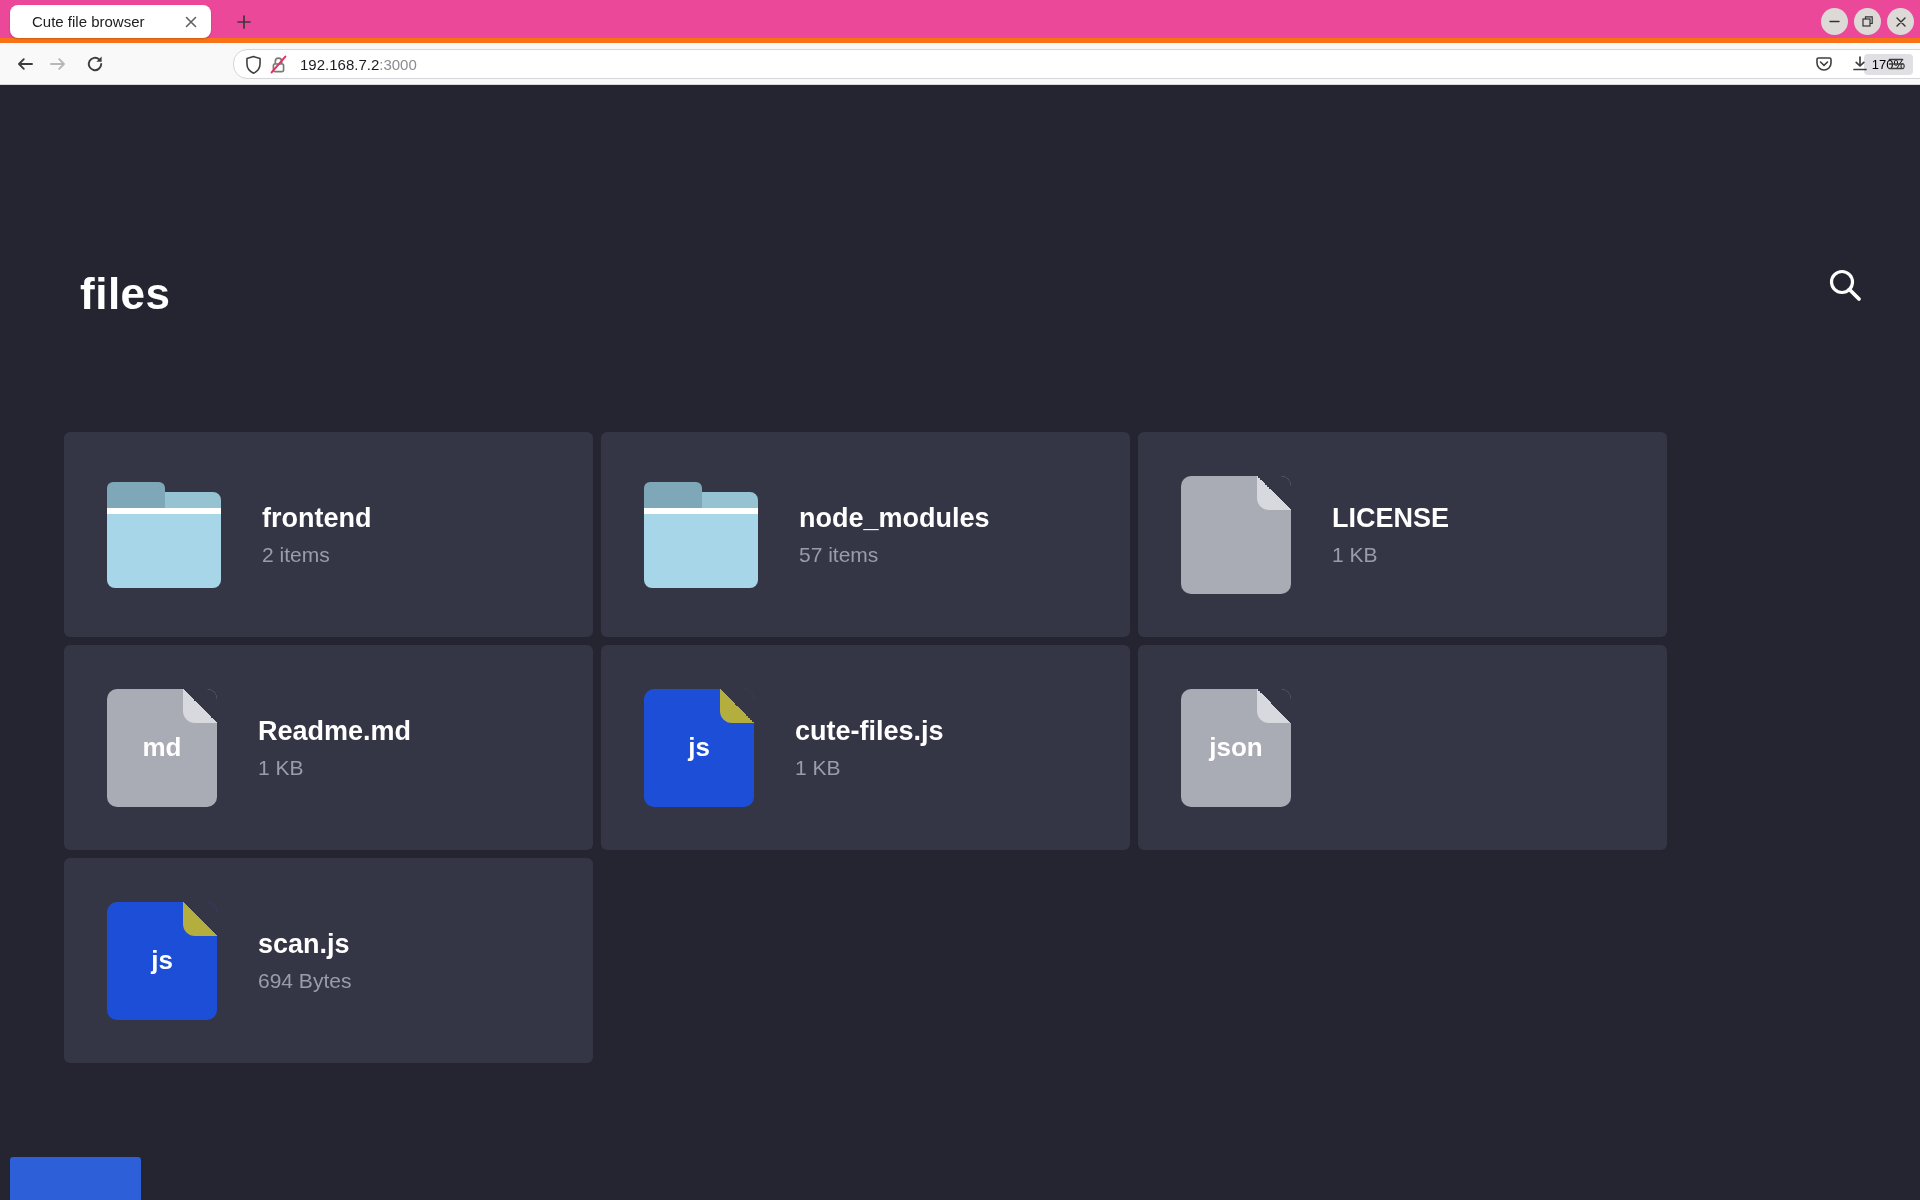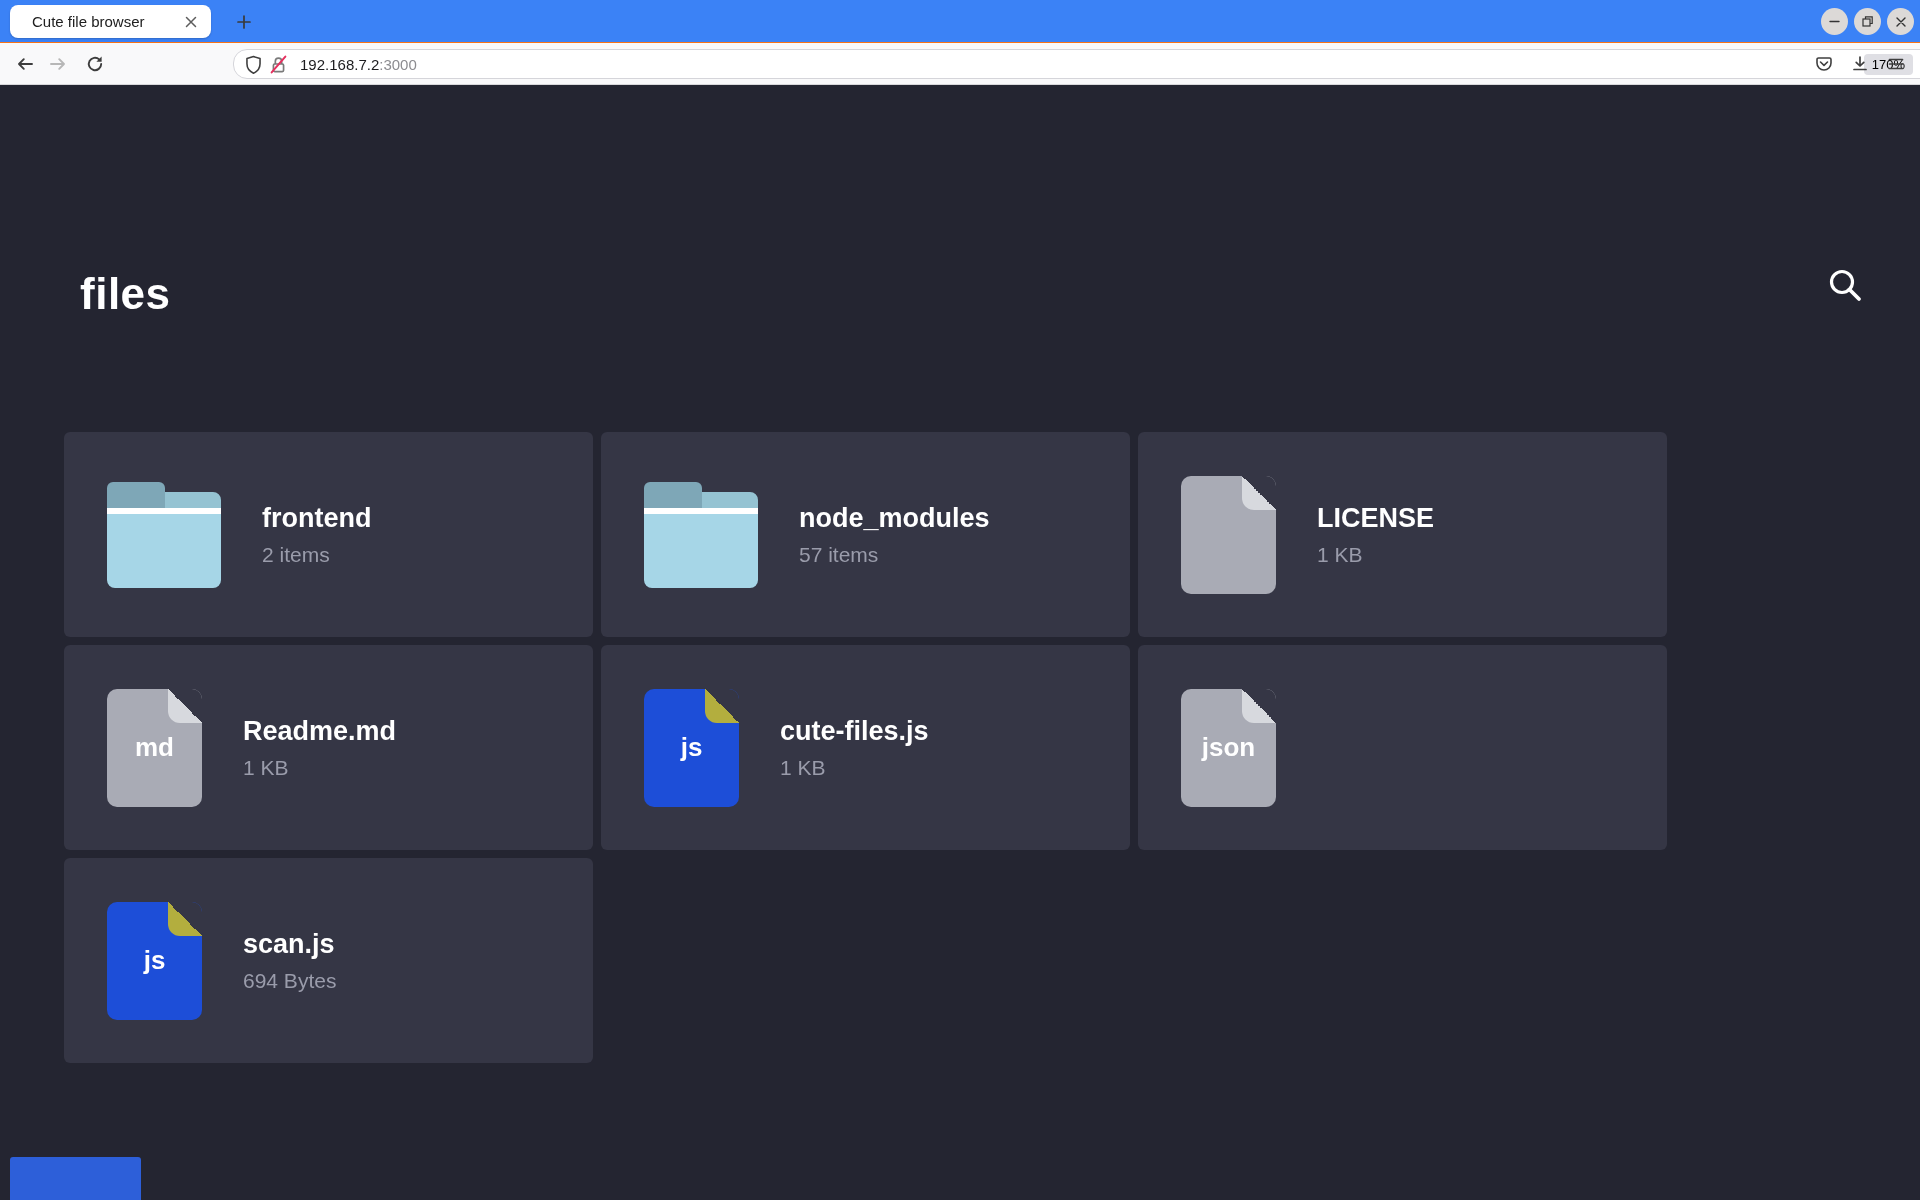--- a/index.html
+++ b/index.html
@@ -1,20 +1,20 @@
 <!DOCTYPE html>
 <html style="--bg: #242531; --card: #353645; --blue: #2d5fd9;"><head>
 <meta charset="utf-8">
 <style>
   * { margin:0; padding:0; box-sizing:border-box; }
   html,body { width:1920px; height:1200px; overflow:hidden; font-family:"Liberation Sans","DejaVu Sans",sans-serif; background:#fff; }
   .browser { width:1920px; height:1200px; display:flex; flex-direction:column; }
 
   
-  .tabbar { position:relative; height:43px; background:#3b82f6; border-bottom:1px solid #f97316; flex:none; }
+  .tabbar { position:relative; height:43px; background:#ec4899; border-bottom:5px solid #f97316; flex:none; }
   .tab { position:absolute; left:10px; top:5px; width:201px; height:33px; background:#fff; border-radius:8px;
          box-shadow:0 1px 2px rgba(0,0,0,.2); display:flex; align-items:center; padding:0 9px 0 22px; cursor:default; }
   .tab-title { flex:1; font-size:15px; color:#202020; white-space:nowrap; overflow:hidden; }
   .icon-btn { background:none; border:none; display:flex; align-items:center; justify-content:center; cursor:pointer; border-radius:6px; }
   .tab-close { width:22px; height:22px; }
   .newtab { position:absolute; left:229px; top:7px; width:30px; height:29px; }
   .win-controls { position:absolute; right:6px; top:8px; display:flex; gap:6px; }
   .win-btn { width:27px; height:27px; border-radius:50%; background:#dcd9d7; border:none; display:flex; align-items:center; justify-content:center; cursor:pointer; }
 
   
@@ -44,21 +44,21 @@
   .fmeta { font-size:21px; color:#9a9cab; }
 
   
   .folder-icon { position:relative; width:114px; height:106px; }
   .f-tab  { position:absolute; top:0; left:0; width:58px; height:26px; background:#7ea7b7; border-radius:6px 6px 0 0; z-index:2; }
   .f-back { position:absolute; top:10px; left:0; right:0; height:16px; background:#95c3d2; border-radius:4px 8px 0 0; z-index:1; }
   .f-body { position:absolute; top:26px; left:0; right:0; bottom:0; background:#a6d6e7; border-radius:0 0 8px 8px;
             border-top:6px solid #fff; z-index:3; }
 
   
-  .file-icon { position:relative; width:95px; height:118px; border-radius:10px; background:#a9abb5; --fold:#d7d9de;
+  .file-icon { position:relative; width:110px; height:118px; border-radius:10px; background:#a9abb5; --fold:#d7d9de;
                display:flex; align-items:center; justify-content:center; }
   .file-icon.yellow { background:#1d4ed8; --fold:#b3ae3e; }
   .file-icon::before { content:""; position:absolute; top:0; right:0; width:34px; height:34px;
                background:linear-gradient(225deg, var(--card,#353645) 50%, var(--fold) 50%); border-radius:0 10px 0 12px; }
   .file-badge { font-size:26px; font-weight:700; color:#fff; }
 
   .blue-box { position:absolute; left:10px; bottom:0; width:131px; height:43px; background:var(--blue,#2d5fd9); border-radius:3px 3px 0 0; }
 
   svg { display:block; }
 </style>

